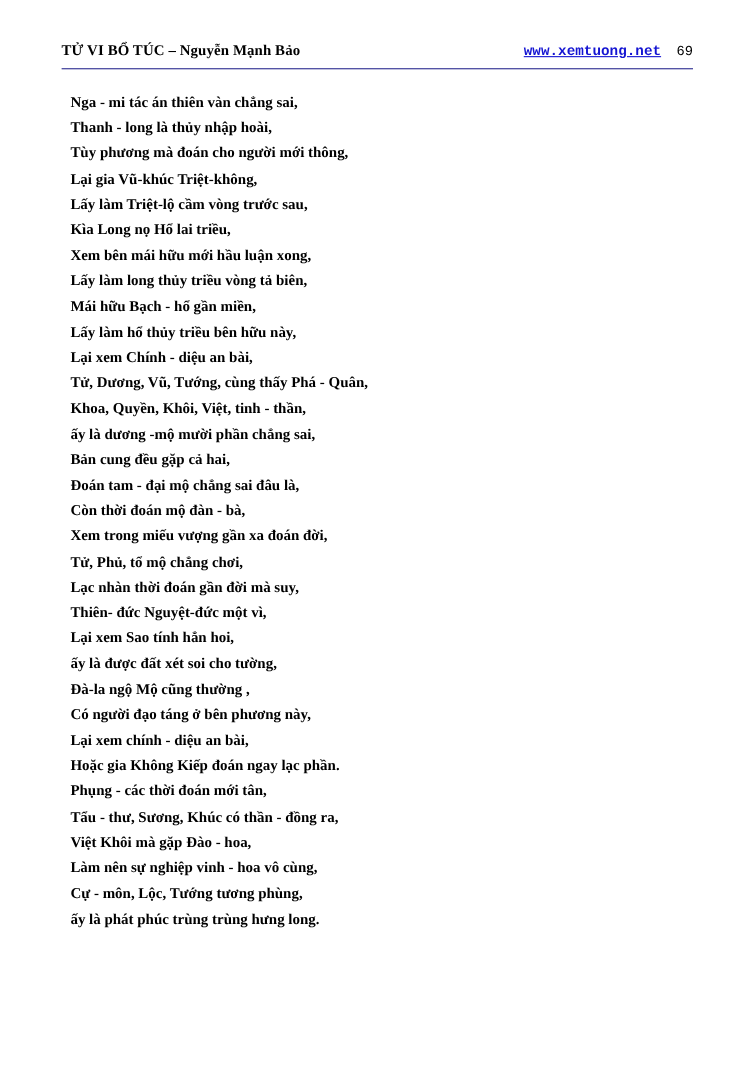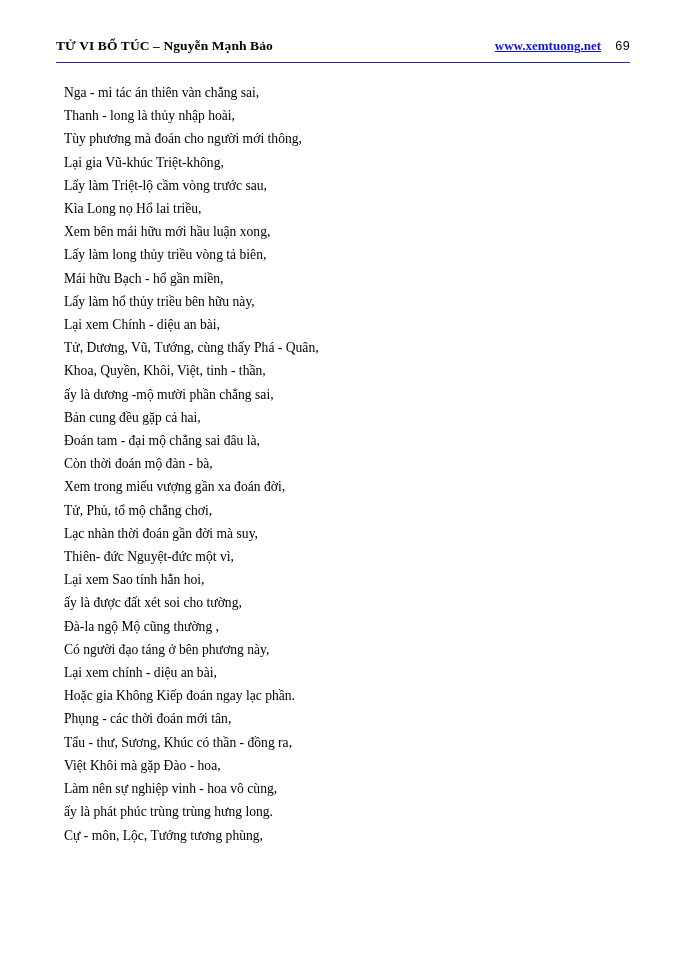--- a/index.html
+++ b/index.html
@@ -37,33 +37,34 @@
     letter-spacing: 0.1px;
     white-space: nowrap;
   }
   .header-right {
     display: flex;
     align-items: baseline;
     gap: 14px;
     white-space: nowrap;
   }
   .header-url {
-    font-family: Liberation Serif, serif;
+    font-family: Liberation Mono, monospace;
     font-size: 13px;
     font-weight: bold;
     color: #1414d2;
     text-decoration: underline;
   }
   .header-page {
     font-family: Liberation Mono, monospace;
     font-size: 12.5px;
     color: #000000;
   }
   .body-text {
     padding-left: 8px;
+    font-weight: bold;
   }
   .line {
     font-family: "Liberation Serif", serif;
     font-size: 13.6px;
     line-height: 23.2px;
     color: #000000;
     white-space: pre-wrap;
   }
 </style>
 </head>
@@ -104,17 +105,17 @@
     <div class="line">Lại xem Sao tính hẳn hoi,</div>
     <div class="line">ấy là được đất xét soi cho tường,</div>
     <div class="line">Đà-la ngộ Mộ cũng thường ,</div>
     <div class="line">Có người đạo táng ở bên phương này,</div>
     <div class="line">Lại xem chính - diệu an bài,</div>
     <div class="line">Hoặc gia Không Kiếp đoán ngay lạc phần.</div>
     <div class="line">Phụng - các thời đoán mới tân,</div>
     <div class="line">Tẩu - thư, Sương, Khúc có thần - đồng ra,</div>
     <div class="line">Việt Khôi mà gặp Đào - hoa,</div>
     <div class="line">Làm nên sự nghiệp vinh - hoa vô cùng,</div>
+    <div class="line">Cự - môn, Lộc, Tướng tương phùng,</div>
     <div class="line">ấy là phát phúc trùng trùng hưng long.</div>
-    <div class="line">Cự - môn, Lộc, Tướng tương phùng,</div>
   </div>
 
 </div>
 
 </body></html>

